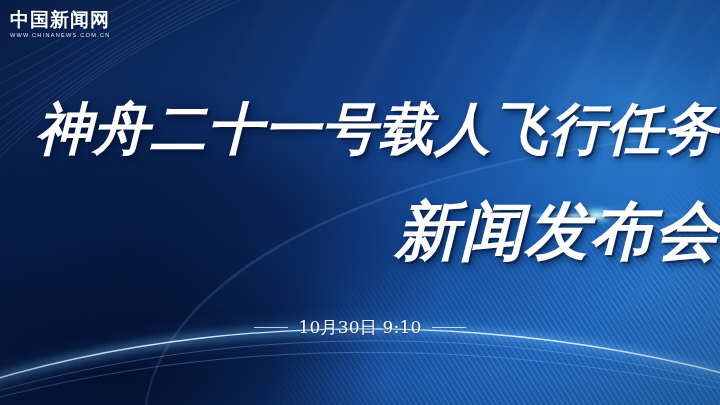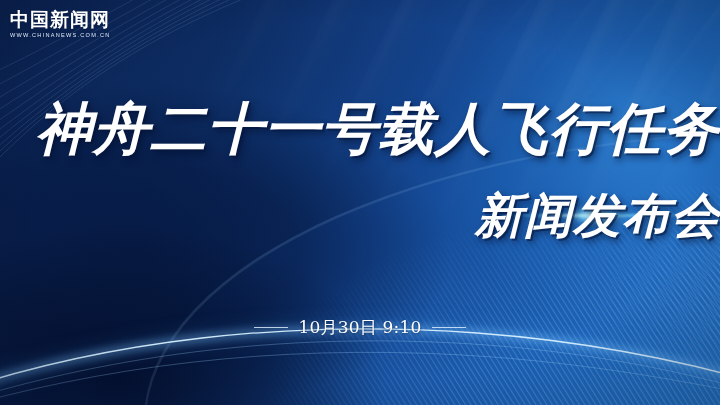--- a/index.html
+++ b/index.html
@@ -249,24 +249,24 @@
     text-shadow:
       2px 2px 0 rgba(5,22,60,.55),
       3px 4px 7px rgba(2,14,44,.60);
   }
   .title-line1 {
     font-size: 56px;
     line-height: 66px;
     letter-spacing: 1px;
   }
   .title-line2 {
-    font-size: 48px;
+    font-size: 64px;
     line-height: 66px;
     letter-spacing: 1px;
-    margin-top: 20px;
+    margin-top: 36px;
   }
 
   
   .datebar {
     position: absolute;
     left: 0;
     right: 0;
     top: 316px;
     display: flex;
     align-items: center;

